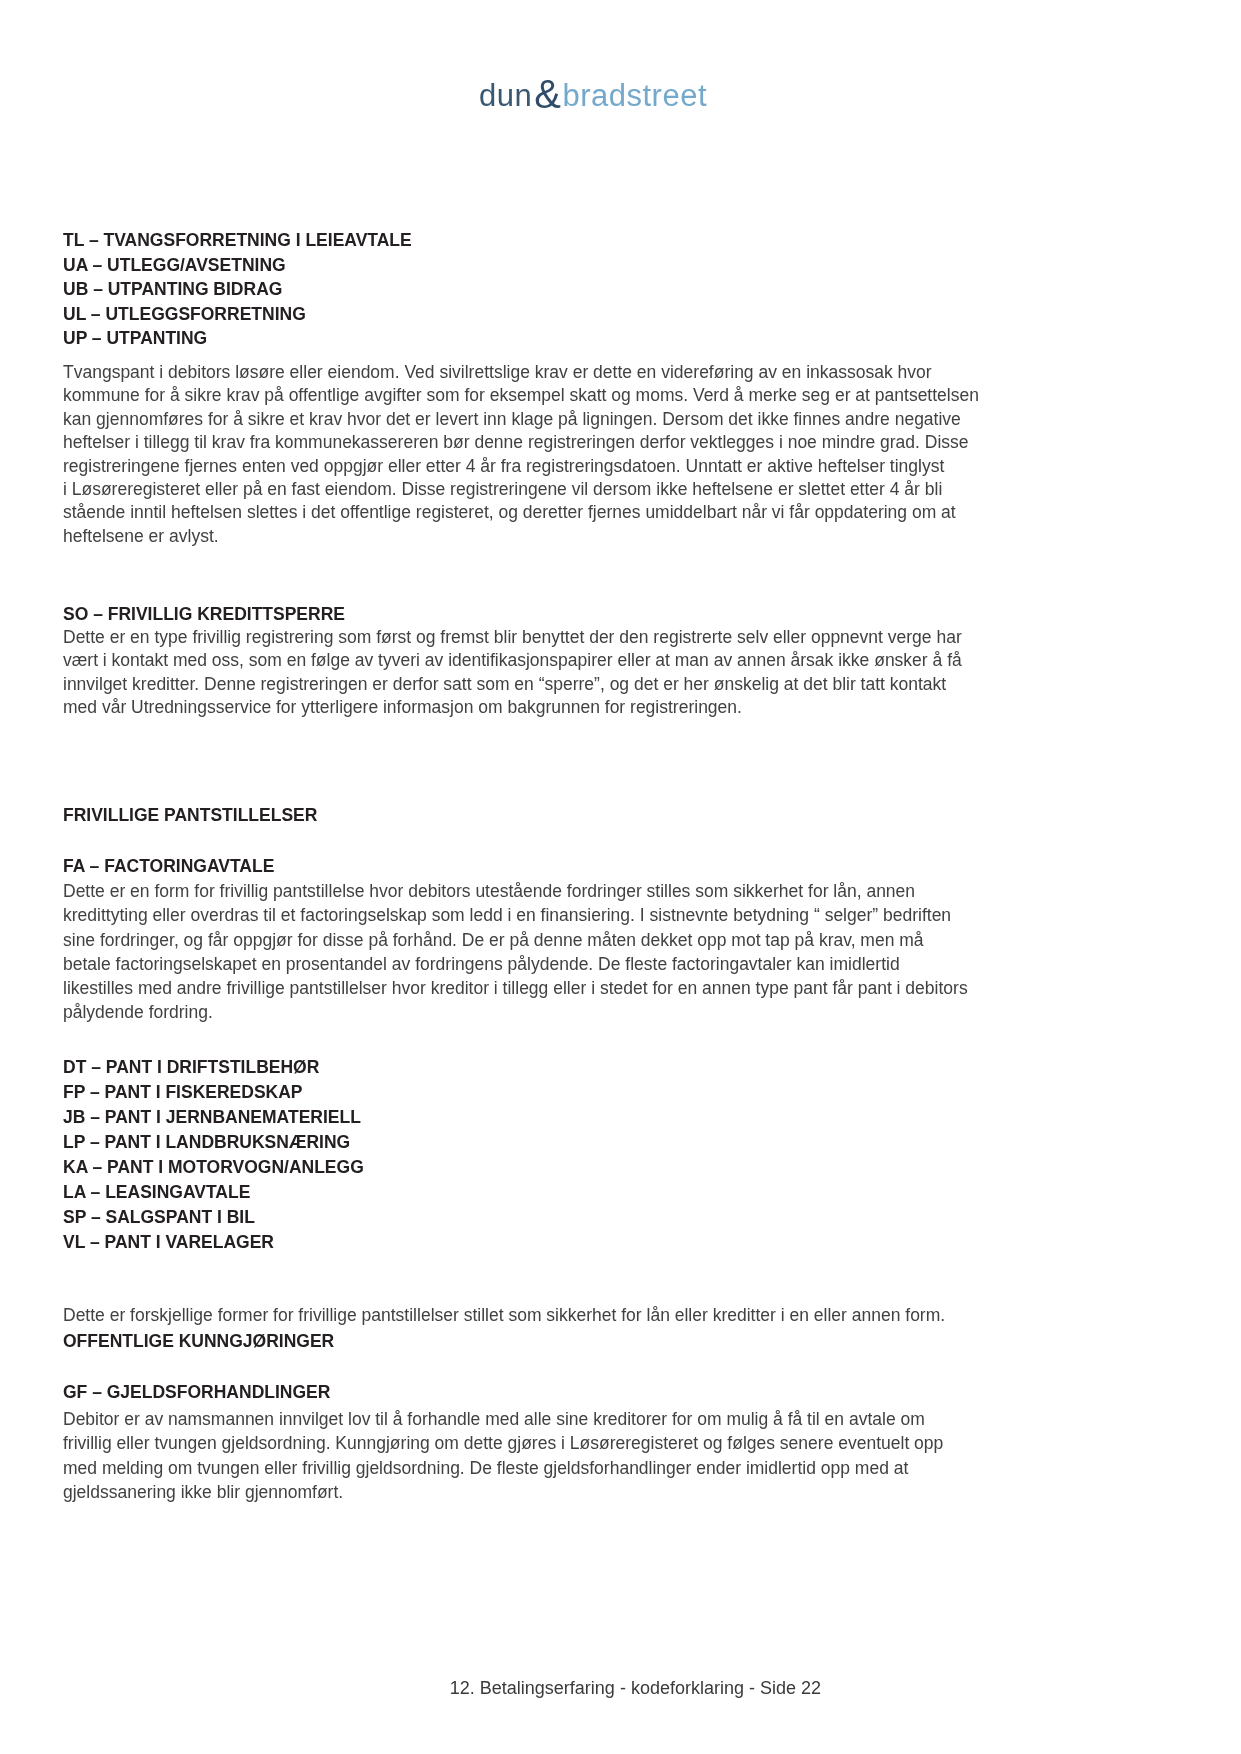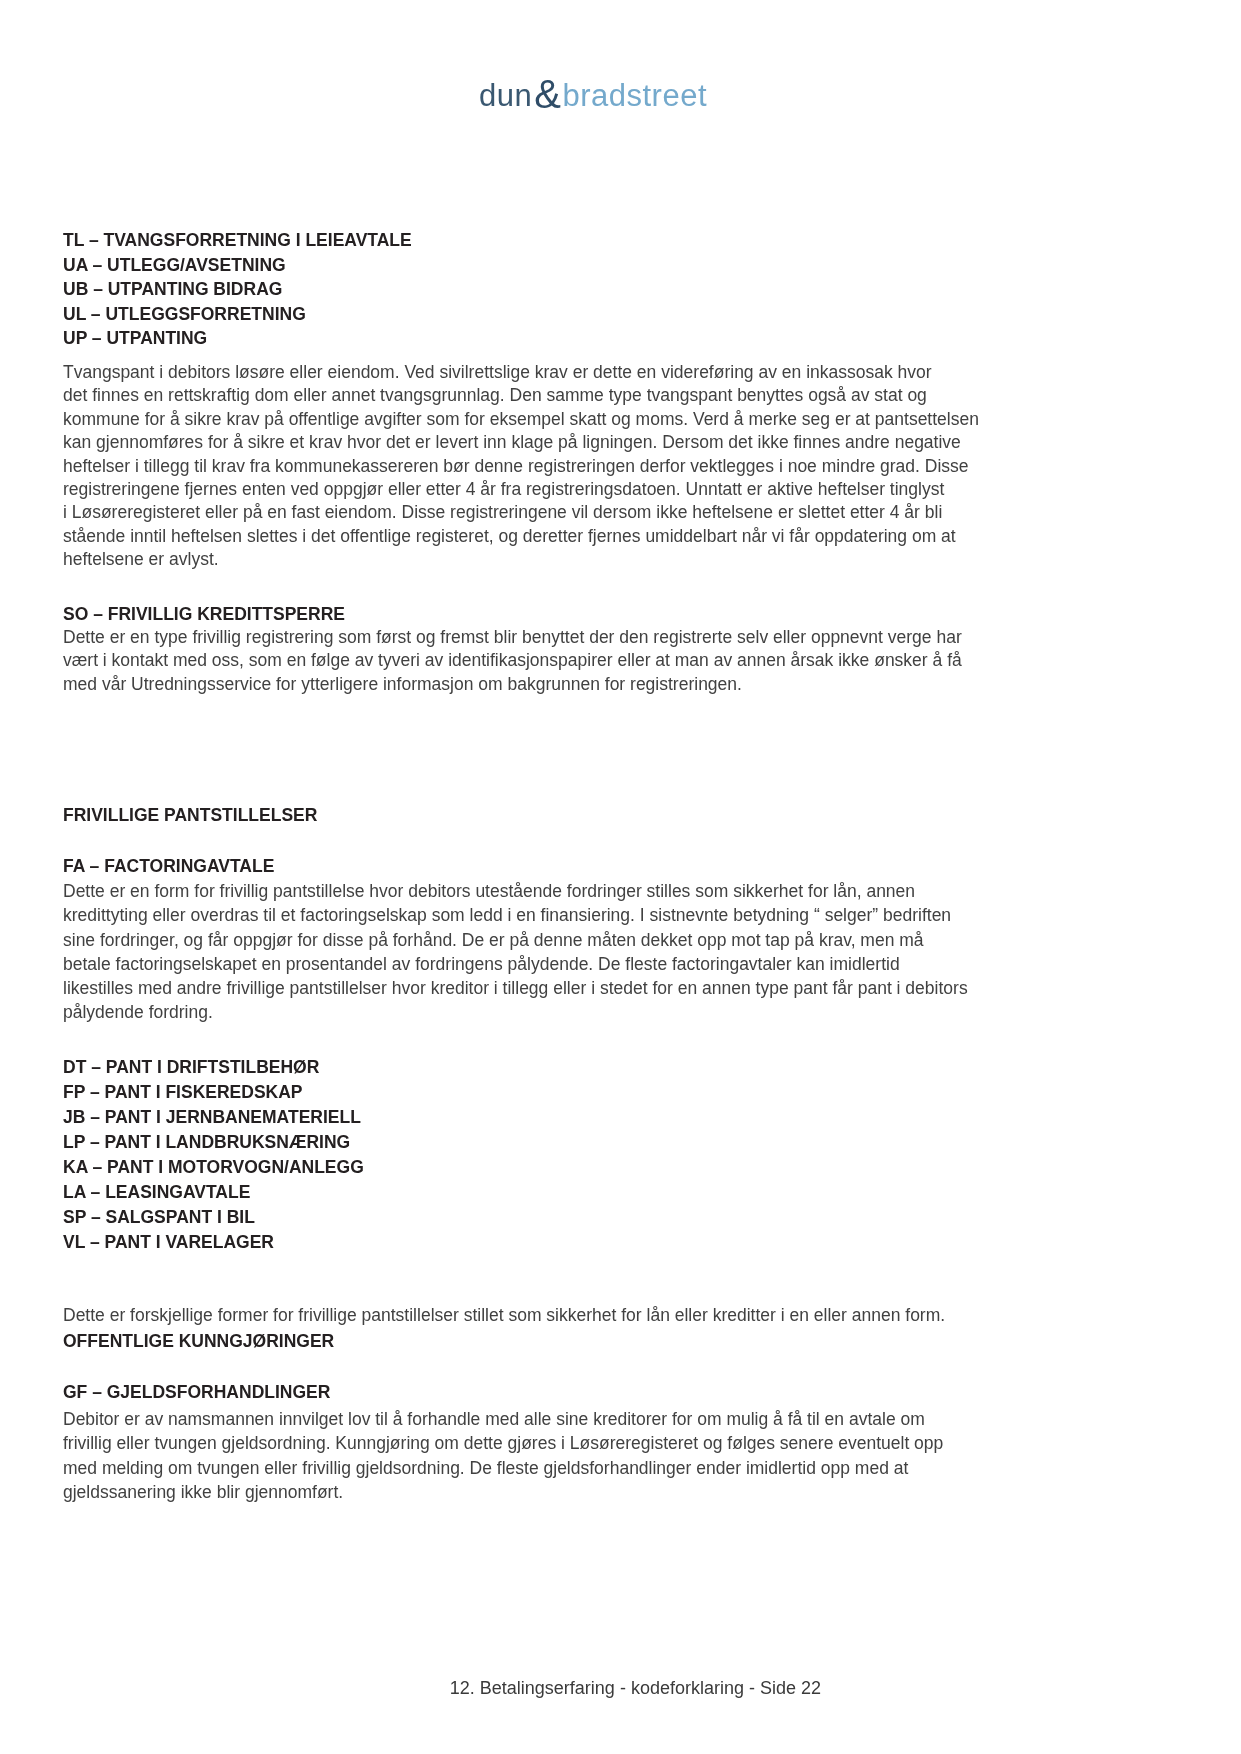--- a/index.html
+++ b/index.html
@@ -87,34 +87,34 @@
   <div class="abs bold-block" style="top:228px;">
     <div class="line">TL – TVANGSFORRETNING I LEIEAVTALE</div>
     <div class="line">UA – UTLEGG/AVSETNING</div>
     <div class="line">UB – UTPANTING BIDRAG</div>
     <div class="line">UL – UTLEGGSFORRETNING</div>
     <div class="line">UP – UTPANTING</div>
   </div>
 
   <div class="abs para" style="top:361px;">
     <div class="line">Tvangspant i debitors løsøre eller eiendom. Ved sivilrettslige krav er dette en videreføring av en inkassosak hvor</div>
-    <div class="line">det finnes en rettskraftig dom eller annet tvangsgrunnlag. Den samme type tvangspant benyttes også av stat og</div>
     <div class="line">kommune for å sikre krav på offentlige avgifter som for eksempel skatt og moms. Verd å merke seg er at pantsettelsen</div>
     <div class="line">kan gjennomføres for å sikre et krav hvor det er levert inn klage på ligningen. Dersom det ikke finnes andre negative</div>
     <div class="line">heftelser i tillegg til krav fra kommunekassereren bør denne registreringen derfor vektlegges i noe mindre grad. Disse</div>
     <div class="line">registreringene fjernes enten ved oppgjør eller etter 4 år fra registreringsdatoen. Unntatt er aktive heftelser tinglyst</div>
     <div class="line">i Løsøreregisteret eller på en fast eiendom. Disse registreringene vil dersom ikke heftelsene er slettet etter 4 år bli</div>
     <div class="line">stående inntil heftelsen slettes i det offentlige registeret, og deretter fjernes umiddelbart når vi får oppdatering om at</div>
     <div class="line">heftelsene er avlyst.</div>
   </div>
 
   <div class="abs heading" style="top:602px;">SO – FRIVILLIG KREDITTSPERRE</div>
   <div class="abs para" style="top:626px;">
     <div class="line">Dette er en type frivillig registrering som først og fremst blir benyttet der den registrerte selv eller oppnevnt verge har</div>
     <div class="line">vært i kontakt med oss, som en følge av tyveri av identifikasjonspapirer eller at man av annen årsak ikke ønsker å få</div>
+    <div class="line">innvilget kreditter. Denne registreringen er derfor satt som en “sperre”, og det er her ønskelig at det blir tatt kontakt</div>
     <div class="line">med vår Utredningsservice for ytterligere informasjon om bakgrunnen for registreringen.</div>
   </div>
 
   <div class="abs heading" style="top:803px;">FRIVILLIGE PANTSTILLELSER</div>
 
   <div class="abs heading" style="top:854px;">FA – FACTORINGAVTALE</div>
   <div class="abs para para-wide" style="top:879px;">
     <div class="line">Dette er en form for frivillig pantstillelse hvor debitors utestående fordringer stilles som sikkerhet for lån, annen</div>
     <div class="line">kredittyting eller overdras til et factoringselskap som ledd i en finansiering. I sistnevnte betydning “ selger” bedriften</div>
     <div class="line">sine fordringer, og får oppgjør for disse på forhånd. De er på denne måten dekket opp mot tap på krav, men må</div>

